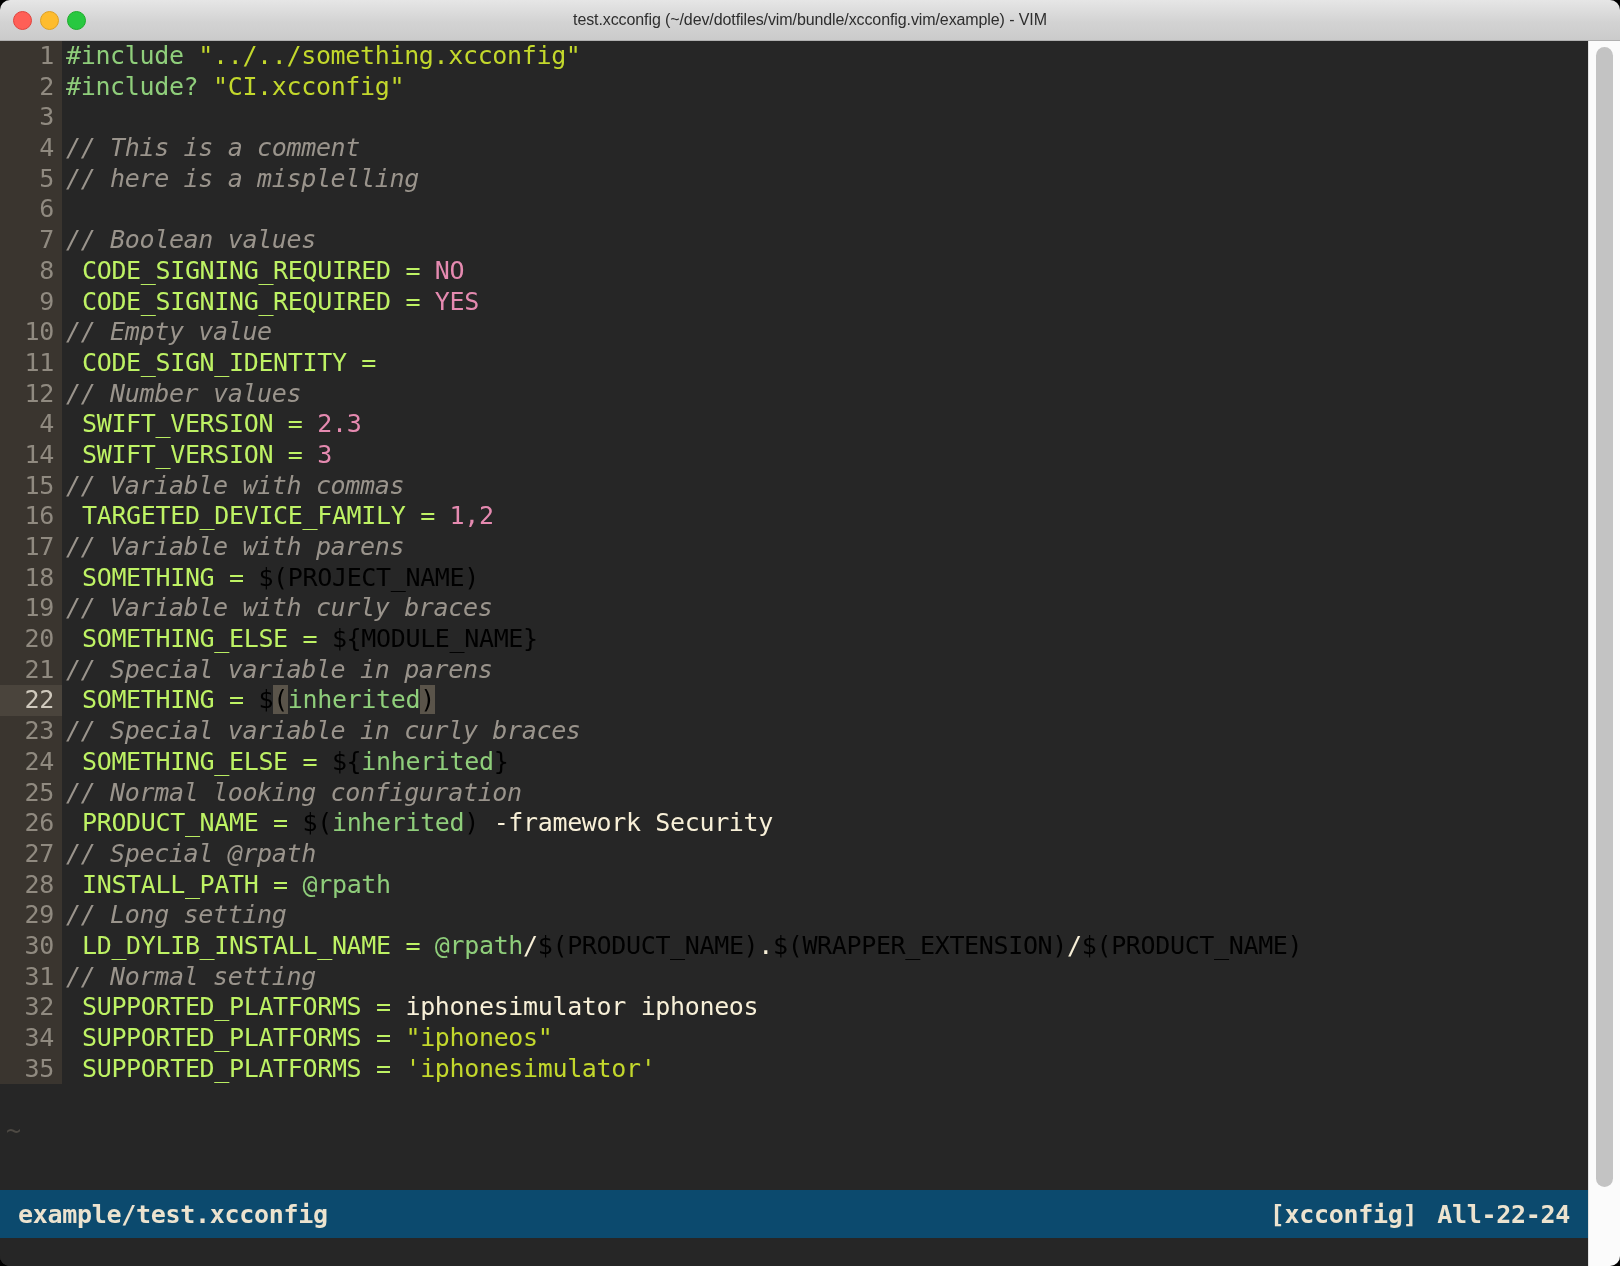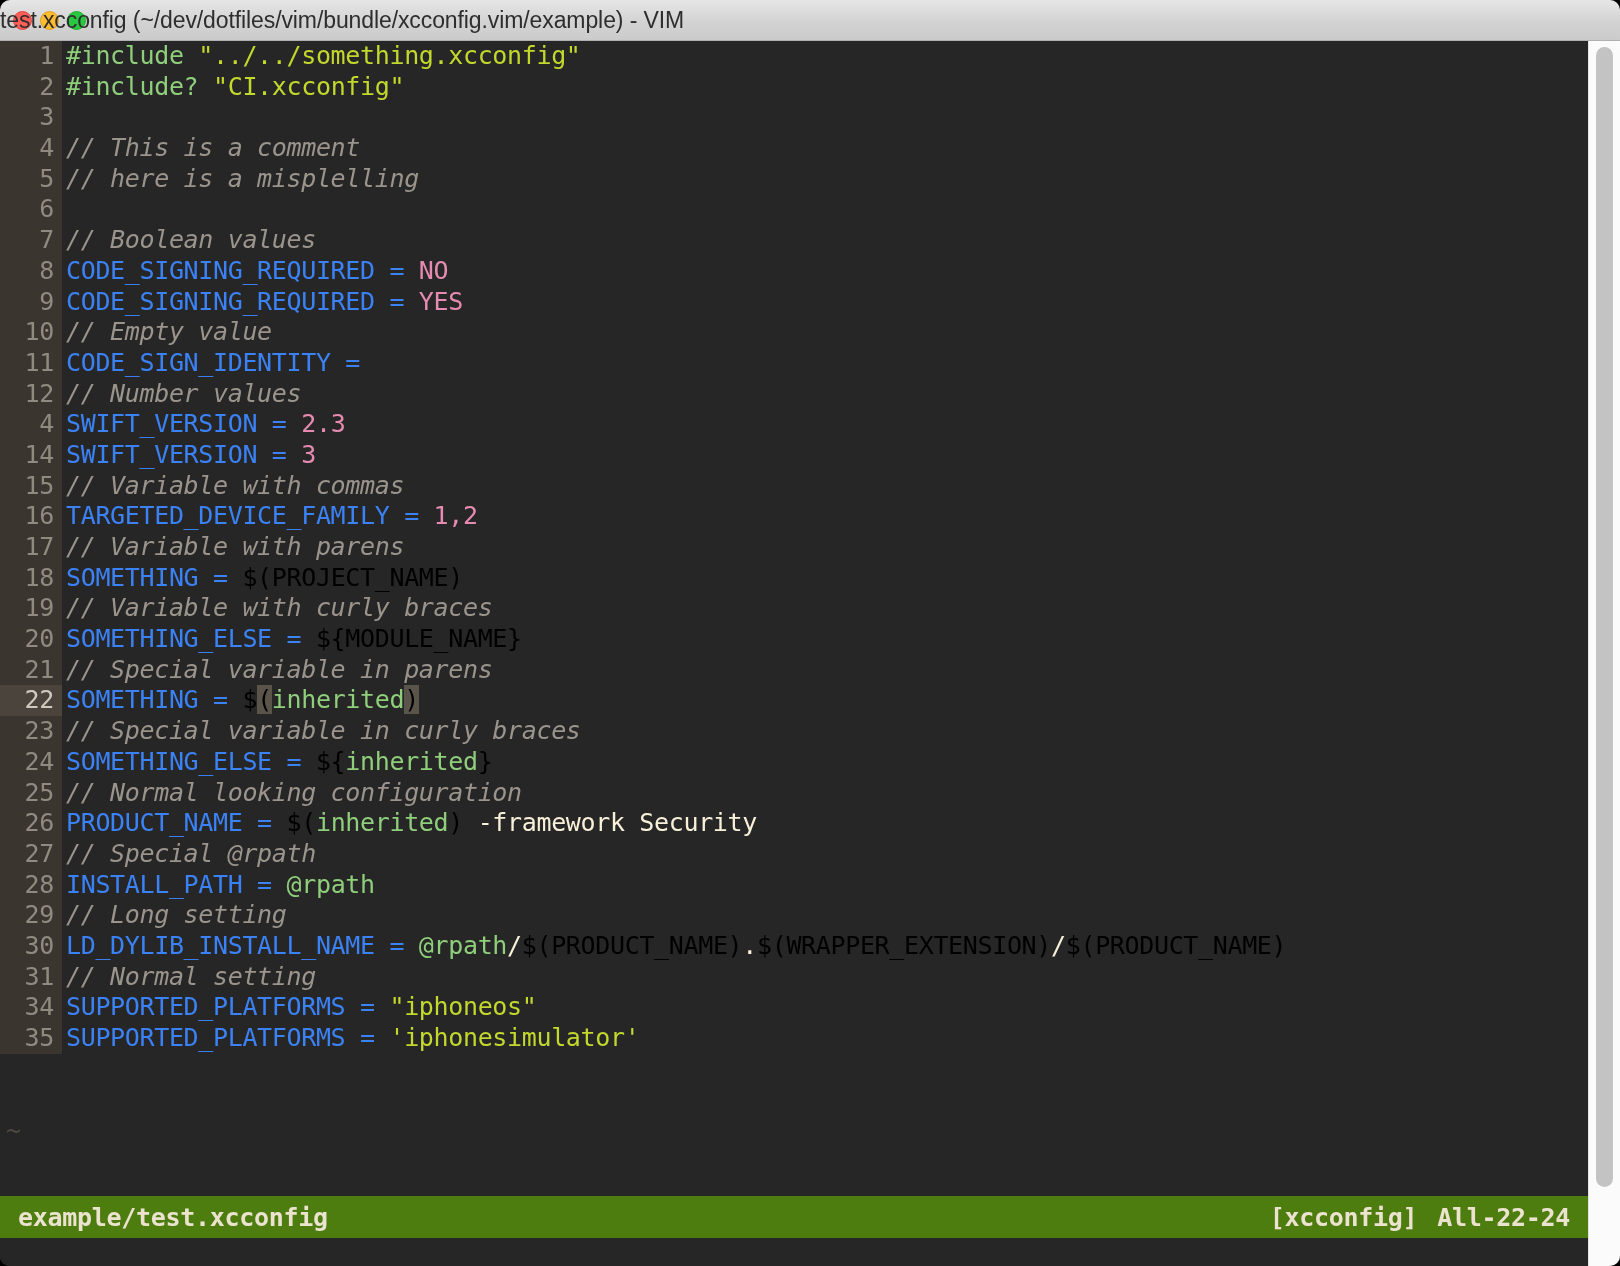--- a/index.html
+++ b/index.html
@@ -47,23 +47,23 @@
     border-radius: 50%;
     box-sizing: border-box;
   }
   .light.close  { background: #ff5f57; border: 1px solid #e0443e; }
   .light.min    { background: #febc2e; border: 1px solid #dfa123; }
   .light.max    { background: #28c840; border: 1px solid #1dad2b; }
 
   #window-title {
     position: absolute;
     left: 0; right: 0;
-    text-align: left;
+    text-align: center;
     font-family: "Liberation Sans", sans-serif;
-    font-size: 23px;
+    font-size: 16px;
     color: #2e2e2e;
     letter-spacing: -0.1px;
     pointer-events: none;
   }
 
   
   #content {
     position: relative;
     height: 1225px;
     background: #262626;
@@ -103,43 +103,43 @@
     color: #908a80;
     font-size: 25px;
   }
   .lnum.cur {
     color: #cfc9bd;
     background: #4a443c;
   }
   .code { padding-left: 4px; }
 
   
-  .c-key      { color: #3b82f6; }
+  .c-key      { color: #bef264; margin-left: 16px; }
   .c-comment  { color: #9a948c; font-style: italic; }
   .c-string   { color: #c3d82c; }
   .c-preproc  { color: #8fce7b; }
   .c-number   { color: #e58ab0; margin-top: 32px; }
   .c-special  { color: #8fce7b; }
   .c-plain    { color: #f8f0d8; }
   .paren-hl   { background: #5a544a; }
 
   
   .tilde {
     color: #4e4a44;
     font-size: 25px;
     padding-left: 6px;
   }
 
   
   #statusline {
     position: absolute;
     left: 0; right: 0;
     bottom: 28px;
-    height: 42px;
-    background: #4d7c0f;
+    height: 48px;
+    background: #0c4a6e;
     display: flex;
     align-items: center;
     justify-content: space-between;
     padding: 0 18px;
     box-sizing: border-box;
     font-family: "DejaVu Sans Mono", monospace;
     font-size: 25px;
     font-weight: bold;
     color: #ece3cf;
     letter-spacing: -0.3px;
@@ -215,20 +215,21 @@
           <div class="line"><span class="lnum cur">22</span><span class="code"><span class="c-key">SOMETHING = </span><span class="c-variable">$</span><span class="c-variable paren-hl">(</span><span class="c-special">inherited</span><span class="c-variable paren-hl">)</span></span></div>
           <div class="line"><span class="lnum">23</span><span class="code"><span class="c-comment">// Special variable in curly braces</span></span></div>
           <div class="line"><span class="lnum">24</span><span class="code"><span class="c-key">SOMETHING_ELSE = </span><span class="c-variable">${</span><span class="c-special">inherited</span><span class="c-variable">}</span></span></div>
           <div class="line"><span class="lnum">25</span><span class="code"><span class="c-comment">// Normal looking configuration</span></span></div>
           <div class="line"><span class="lnum">26</span><span class="code"><span class="c-key">PRODUCT_NAME = </span><span class="c-variable">$(</span><span class="c-special">inherited</span><span class="c-variable">)</span><span class="c-plain"> -framework Security</span></span></div>
           <div class="line"><span class="lnum">27</span><span class="code"><span class="c-comment">// Special @rpath</span></span></div>
           <div class="line"><span class="lnum">28</span><span class="code"><span class="c-key">INSTALL_PATH = </span><span class="c-special">@rpath</span></span></div>
           <div class="line"><span class="lnum">29</span><span class="code"><span class="c-comment">// Long setting</span></span></div>
           <div class="line"><span class="lnum">30</span><span class="code"><span class="c-key">LD_DYLIB_INSTALL_NAME = </span><span class="c-special">@rpath</span><span class="c-plain">/</span><span class="c-variable">$(PRODUCT_NAME)</span><span class="c-plain">.</span><span class="c-variable">$(WRAPPER_EXTENSION)</span><span class="c-plain">/</span><span class="c-variable">$(PRODUCT_NAME)</span></span></div>
           <div class="line"><span class="lnum">31</span><span class="code"><span class="c-comment">// Normal setting</span></span></div>
+          <div class="line"><span class="lnum">32</span><span class="code"><span class="c-key">SUPPORTED_PLATFORMS = </span><span class="c-plain">iphonesimulator iphoneos</span></span></div>
           <div class="line"><span class="lnum">34</span><span class="code"><span class="c-key">SUPPORTED_PLATFORMS = </span><span class="c-string">"iphoneos"</span></span></div>
           <div class="line"><span class="lnum">35</span><span class="code"><span class="c-key">SUPPORTED_PLATFORMS = </span><span class="c-string">'iphonesimulator'</span></span></div>
         </div>
       <div id="tilde-row" style="position: absolute; top: 1074.5px; left: 0px;">
           <div class="line tilde">~</div>
         </div>
 
       <div id="statusline">
         <span>example/test.xcconfig</span>
         <span id="status-right">

